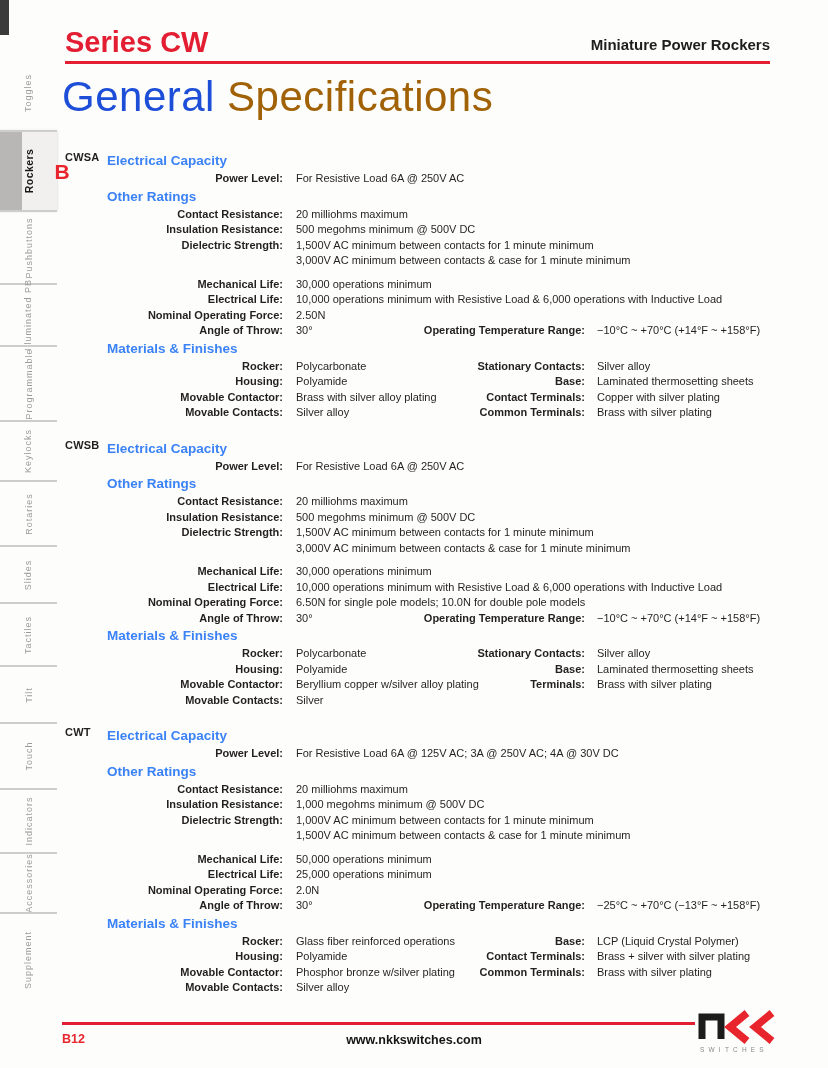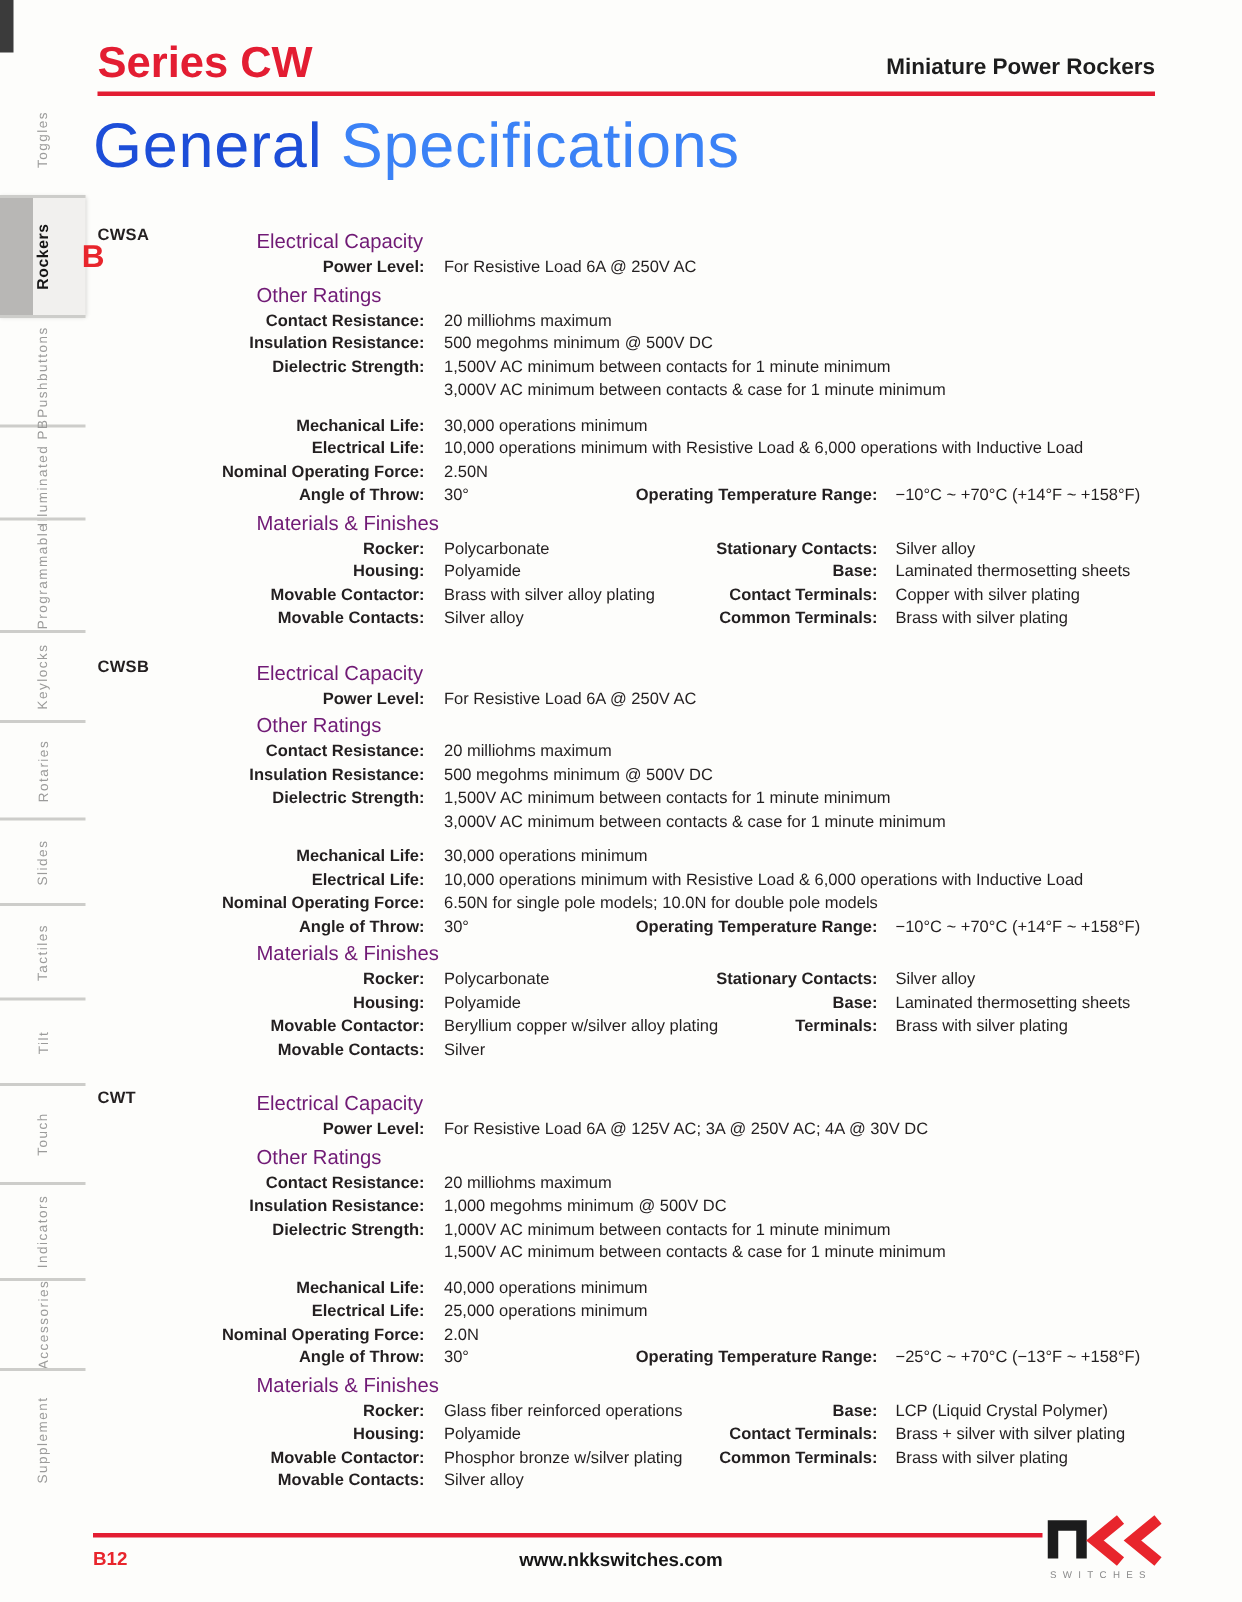--- a/index.html
+++ b/index.html
@@ -37,26 +37,26 @@
   .tab-badge{color:#e8252c;font-weight:bold;font-size:21px;margin-left:3px;line-height:1;}
   .edge-mark{position:absolute;left:0;top:0;width:9px;height:35px;background:#3b3b3b;}
   
   .main{position:absolute;left:57px;top:0;width:771px;}
   .series-row{display:flex;justify-content:space-between;align-items:flex-end;margin:28px 58px 0 8px;}
   .series-title{font-size:29px;font-weight:bold;color:#e31d32;line-height:28px;}
   .product-title{font-size:15px;font-weight:bold;color:#1d1d1d;line-height:22px;}
   .header-rule{height:3px;background:#e31d32;margin:5px 58px 0 8px;}
   .page-title{margin:8px 0 0 5px;font-size:42px;font-weight:300;line-height:50px;letter-spacing:.5px;}
   .title-gray{color:#1d4ed8;}
-  .title-red{color:#3b82f6;}
+  .title-red{color:#a16207;}
   
   .sections{margin-top:30px;}
   .section{position:relative;margin-bottom:19px;}
   .model-id{position:absolute;left:8px;top:-1px;font-weight:bold;font-size:11px;letter-spacing:.2px;}
-  .group-heading{margin:1px 0 2px 114px;color:#701a75;font-weight:normal;font-size:13.5px;line-height:17px;}
+  .group-heading{margin:1px 0 2px 50px;color:#3b82f6;font-weight:bold;font-size:13.5px;line-height:17px;}
   .spec-row{display:grid;grid-template-columns:226px 13px 1fr;font-size:11px;line-height:15.5px;}
   .spec-row.dual{grid-template-columns:226px 13px 289px 12px 1fr;}
   .lbl{text-align:right;font-weight:bold;white-space:nowrap;}
   .val{white-space:nowrap;grid-column:3;}
   .mid{grid-column:3;display:flex;justify-content:space-between;}
   .lbl2{font-weight:bold;white-space:nowrap;text-align:right;}
   .val2{grid-column:5;white-space:nowrap;}
   .row-spacer{height:8px;}
   
   .footer{position:absolute;left:0;top:1006px;width:828px;height:62px;}
@@ -341,21 +341,21 @@
         </div>
         <div class="spec-row">
           <span class="lbl"></span>
           <span></span>
           <span class="val">1,500V AC minimum between contacts &amp; case for 1 minute minimum</span>
         </div>
         <div class="row-spacer"></div>
         <div class="spec-row">
           <span class="lbl">Mechanical Life:</span>
           <span></span>
-          <span class="val">40,000 operations minimum</span>
+          <span class="val">50,000 operations minimum</span>
         </div>
         <div class="spec-row">
           <span class="lbl">Electrical Life:</span>
           <span></span>
           <span class="val">25,000 operations minimum</span>
         </div>
         <div class="spec-row">
           <span class="lbl">Nominal Operating Force:</span>
           <span></span>
           <span class="val">2.0N</span>

